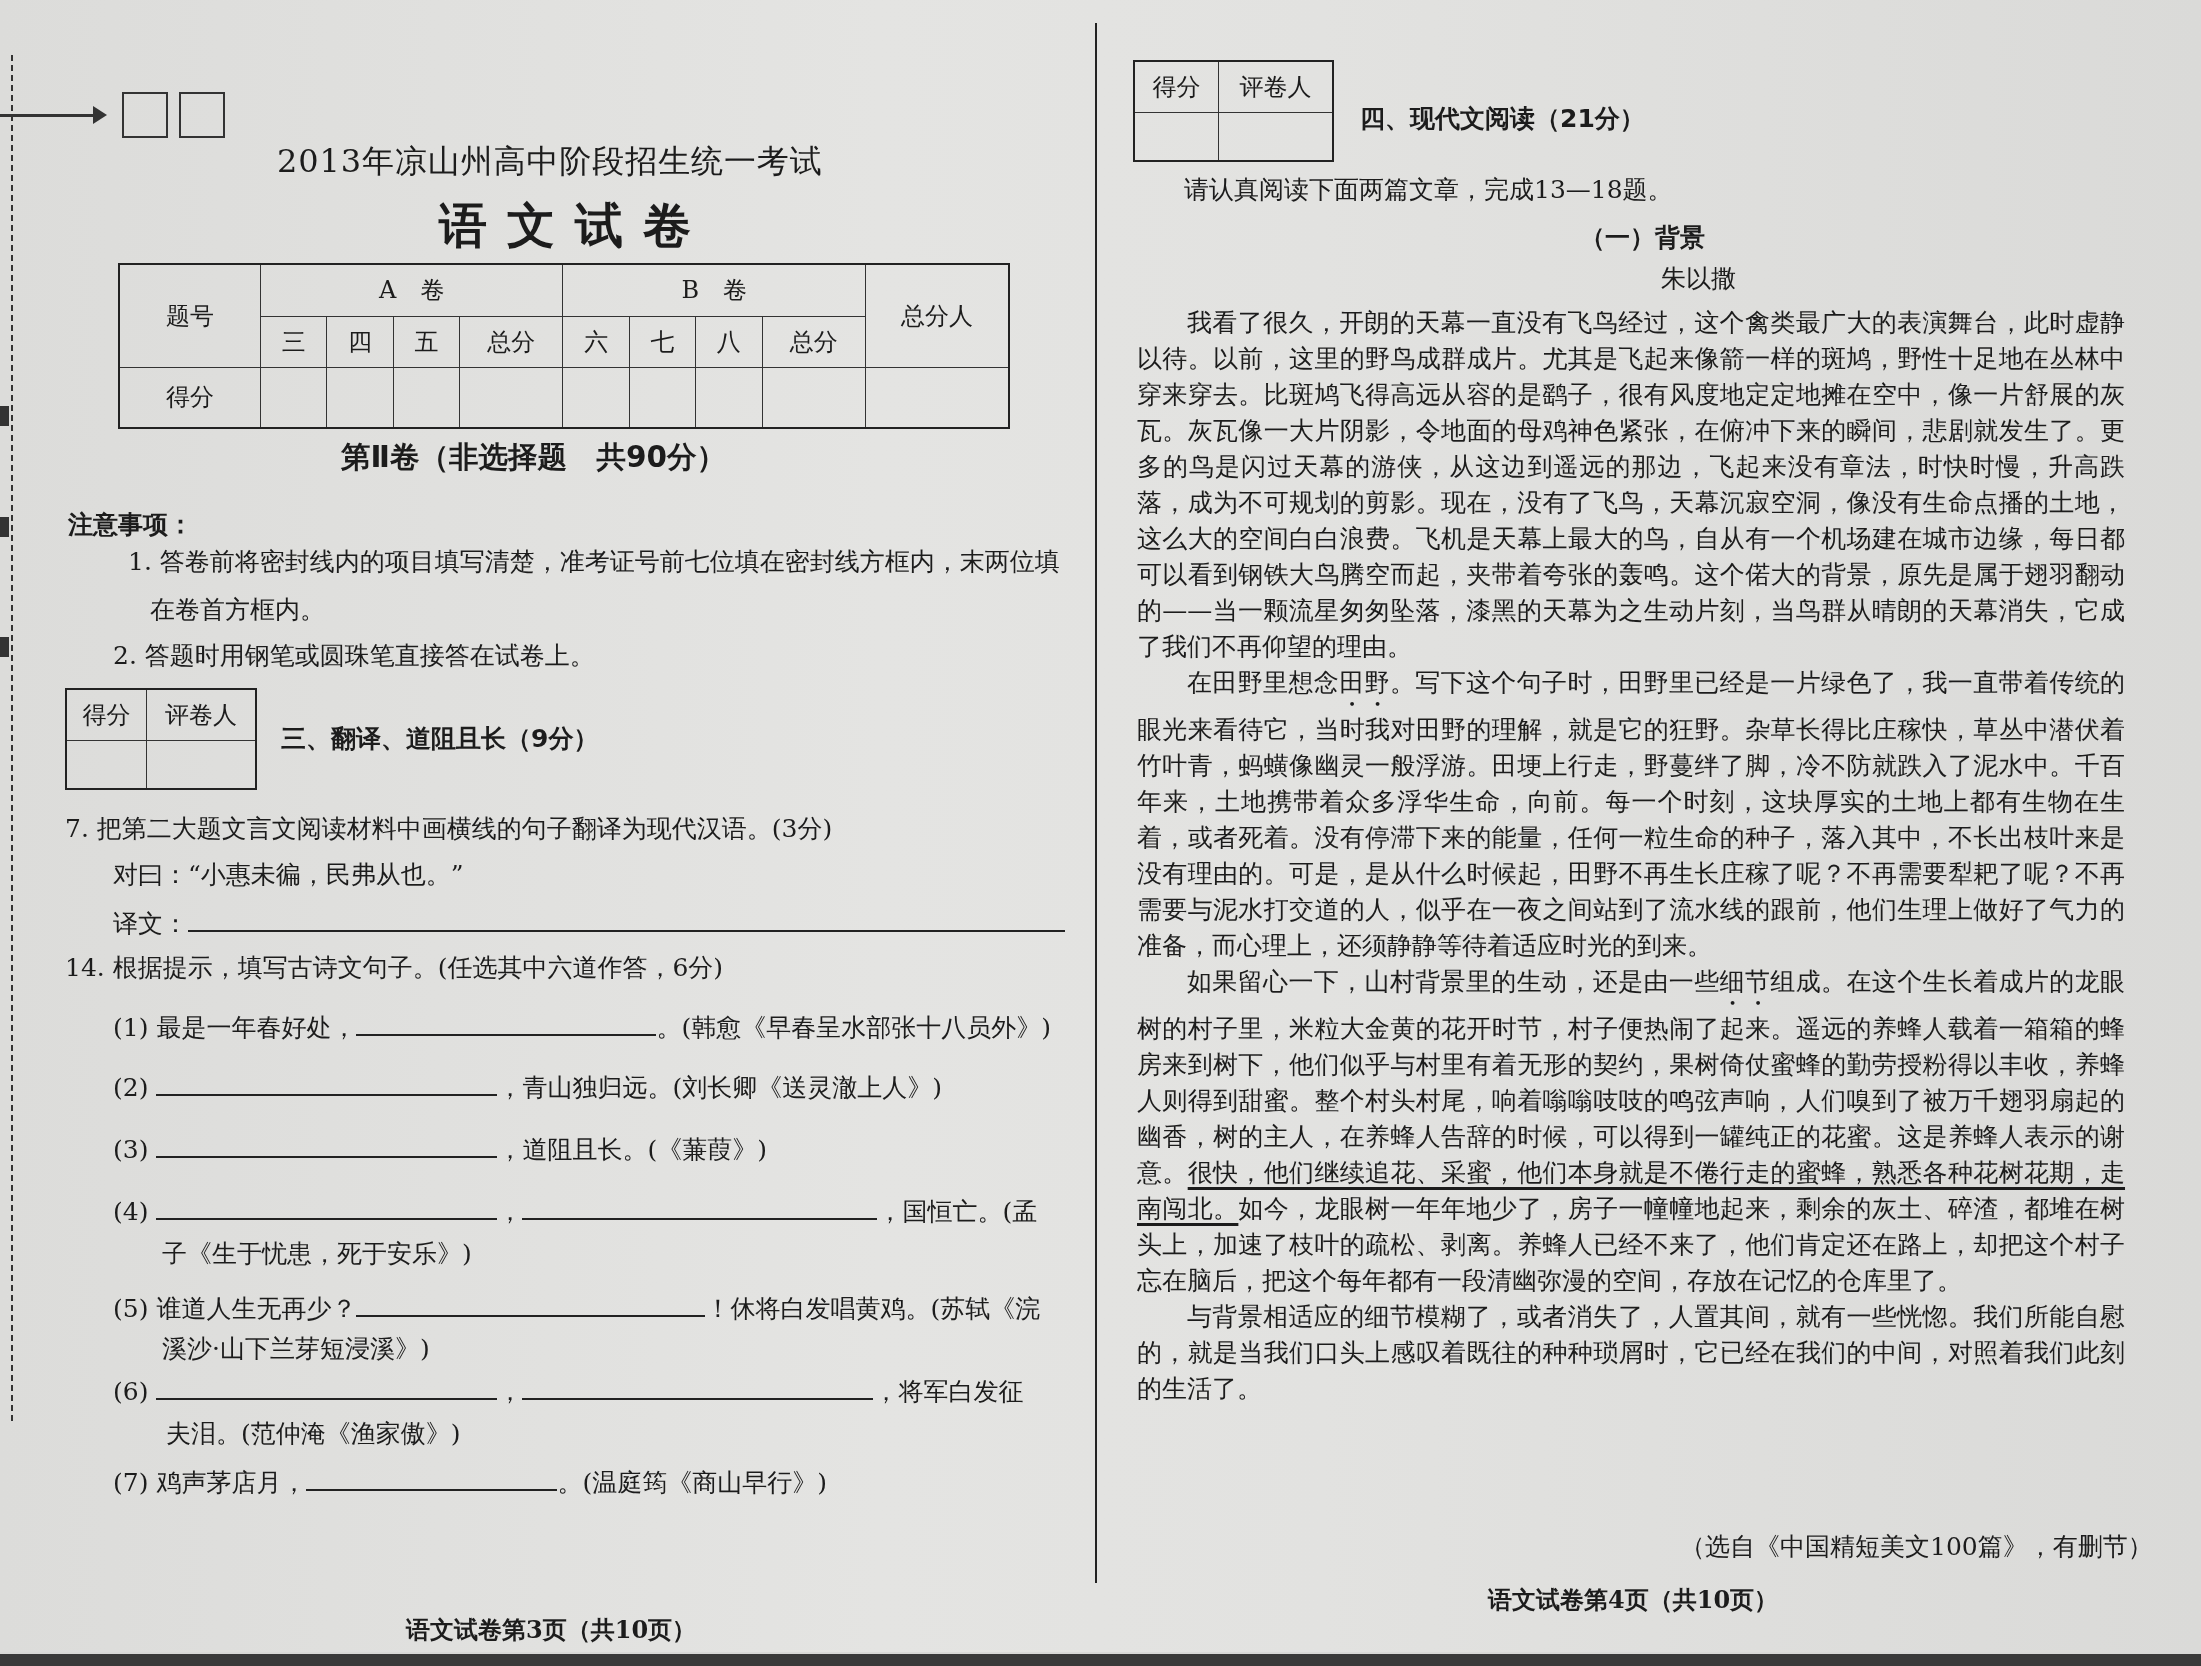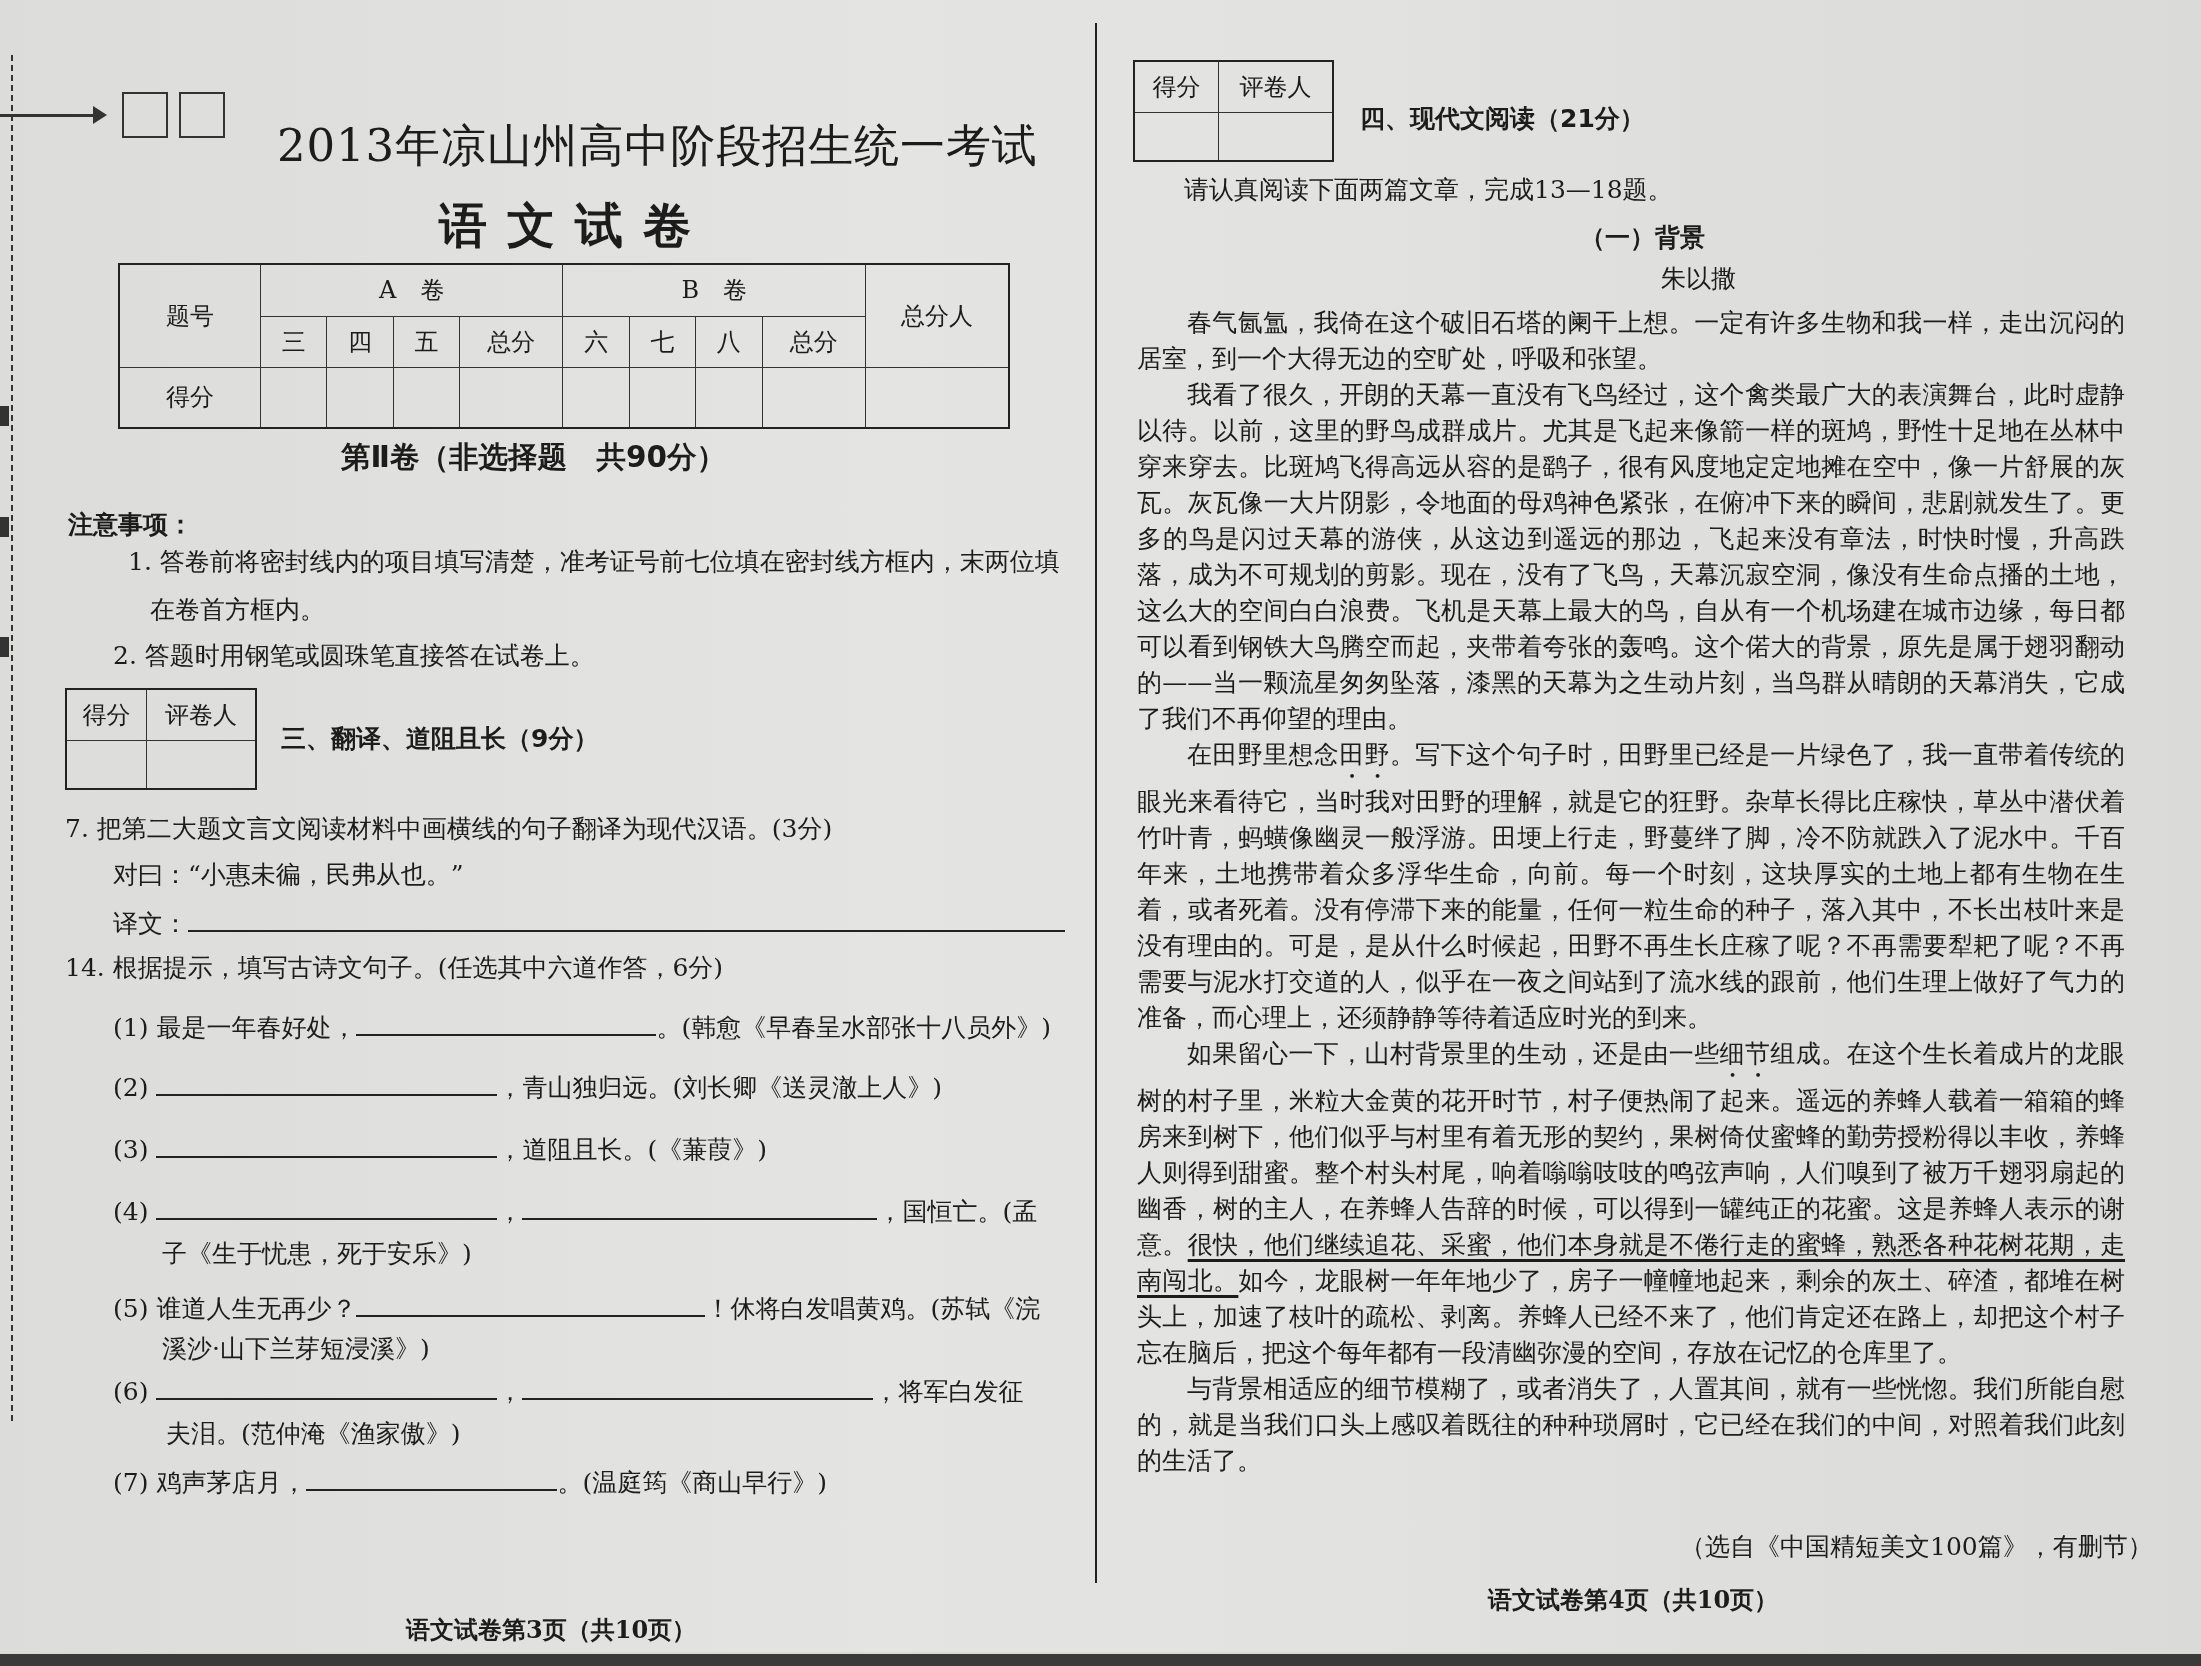--- a/index.html
+++ b/index.html
@@ -23,21 +23,21 @@
   .seal-box { position:absolute; top:92px; width:42px; height:42px; border:2.8px solid #333; }
   .side-mark { position:absolute; left:0; width:9.2px; height:20px; background:#333; }
 
   .col-divider { position:absolute; left:1095px; top:23px; height:1560px; border-left:2.8px solid #222; }
 
   .abs { position:absolute; }
   .t28 { font-size:25px; line-height:37px; }
   .bold { font-weight:bold; }
   .sans { font-family:"DejaVu Sans","Liberation Sans",sans-serif; }
 
-  .title1 { left:277px; top:116px; font-size:45px; letter-spacing:0.9px; }
+  .title1 { left:277px; top:140px; font-size:32px; letter-spacing:0.9px; }
   .title2 { left:439px; top:194px; font-size:48px; font-weight:bold; letter-spacing:20px; }
 
   table.score { position:absolute; border-collapse:collapse; border:2.8px solid #222; }
   table.score td { border:1.8px solid #333; text-align:center; font-size:24px; padding:9px; }
 
   .subtitle { left:341px; top:438px; font-size:29.5px; font-weight:bold; }
 
   .q-line { position:absolute; font-size:25px; white-space:nowrap; }
   .blank { display:inline-block; border-bottom:2.8px solid #222; height:20px; vertical-align:baseline; }
 
@@ -179,21 +179,20 @@
     <td></td>
   </tr>
 </tbody>
   </table>
 <div class="abs t28 bold sans" style="left:1360px; top:100px;">四、现代文阅读（21分）</div>
 <div class="abs t28" style="left:1184px; top:171px;">请认真阅读下面两篇文章，完成13—18题。</div>
 <div class="abs t28 bold" style="left:1580px; top:219px;">（一）背景</div>
 <div class="abs t28" style="left:1661px; top:260px;">朱以撒</div>
 
 <div class="passage" style="top:305px;">
-  <p>春气氤氲，我倚在这个破旧石塔的阑干上想。一定有许多生物和我一样，走出沉闷的居室，到一个大得无边的空旷处，呼吸和张望。</p>
   <p>我看了很久，开朗的天幕一直没有飞鸟经过，这个禽类最广大的表演舞台，此时虚静以待。以前，这里的野鸟成群成片。尤其是飞起来像箭一样的斑鸠，野性十足地在丛林中穿来穿去。比斑鸠飞得高远从容的是鹞子，很有风度地定定地摊在空中，像一片舒展的灰瓦。灰瓦像一大片阴影，令地面的母鸡神色紧张，在俯冲下来的瞬间，悲剧就发生了。更多的鸟是闪过天幕的游侠，从这边到遥远的那边，飞起来没有章法，时快时慢，升高跌落，成为不可规划的剪影。现在，没有了飞鸟，天幕沉寂空洞，像没有生命点播的土地，这么大的空间白白浪费。飞机是天幕上最大的鸟，自从有一个机场建在城市边缘，每日都可以看到钢铁大鸟腾空而起，夹带着夸张的轰鸣。这个偌大的背景，原先是属于翅羽翻动的——当一颗流星匆匆坠落，漆黑的天幕为之生动片刻，当鸟群从晴朗的天幕消失，它成了我们不再仰望的理由。</p>
   <p><span>在田野里想念</span><span class="emph">田野</span><span>。写下这个句子时，田野里已经是一片绿色了，我一直带着传统的眼光来看待它，当时我对田野的理解，就是它的狂野。杂草长得比庄稼快，草丛中潜伏着竹叶青，蚂蟥像幽灵一般浮游。田埂上行走，野蔓绊了脚，冷不防就跌入了泥水中。千百年来，土地携带着众多浮华生命，向前。每一个时刻，这块厚实的土地上都有生物在生着，或者死着。没有停滞下来的能量，任何一粒生命的种子，落入其中，不长出枝叶来是没有理由的。可是，是从什么时候起，田野不再生长庄稼了呢？不再需要犁耙了呢？不再需要与泥水打交道的人，似乎在一夜之间站到了流水线的跟前，他们生理上做好了气力的准备，而心理上，还须静静等待着适应时光的到来。</span></p>
   <p><span>如果留心一下，山村背景里的生动，还是由一些</span><span class="emph">细节</span><span>组成。在这个生长着成片的龙眼树的村子里，米粒大金黄的花开时节，村子便热闹了起来。遥远的养蜂人载着一箱箱的蜂房来到树下，他们似乎与村里有着无形的契约，果树倚仗蜜蜂的勤劳授粉得以丰收，养蜂人则得到甜蜜。整个村头村尾，响着嗡嗡吱吱的鸣弦声响，人们嗅到了被万千翅羽扇起的幽香，树的主人，在养蜂人告辞的时候，可以得到一罐纯正的花蜜。这是养蜂人表示的谢意。</span><span class="underlined">很快，他们继续追花、采蜜，他们本身就是不倦行走的蜜蜂，熟悉各种花树花期，走南闯北。</span><span>如今，龙眼树一年年地少了，房子一幢幢地起来，剩余的灰土、碎渣，都堆在树头上，加速了枝叶的疏松、剥离。养蜂人已经不来了，他们肯定还在路上，却把这个村子忘在脑后，把这个每年都有一段清幽弥漫的空间，存放在记忆的仓库里了。</span></p>
   <p>与背景相适应的细节模糊了，或者消失了，人置其间，就有一些恍惚。我们所能自慰的，就是当我们口头上感叹着既往的种种琐屑时，它已经在我们的中间，对照着我们此刻的生活了。</p>
 </div>
 
 <div class="abs t28" style="left:1680px; top:1528px;">（选自《中国精短美文100篇》，有删节）</div>
 <div class="abs footer" style="left:1488px; top:1584px;">语文试卷第4页（共10页）</div>
 
 

